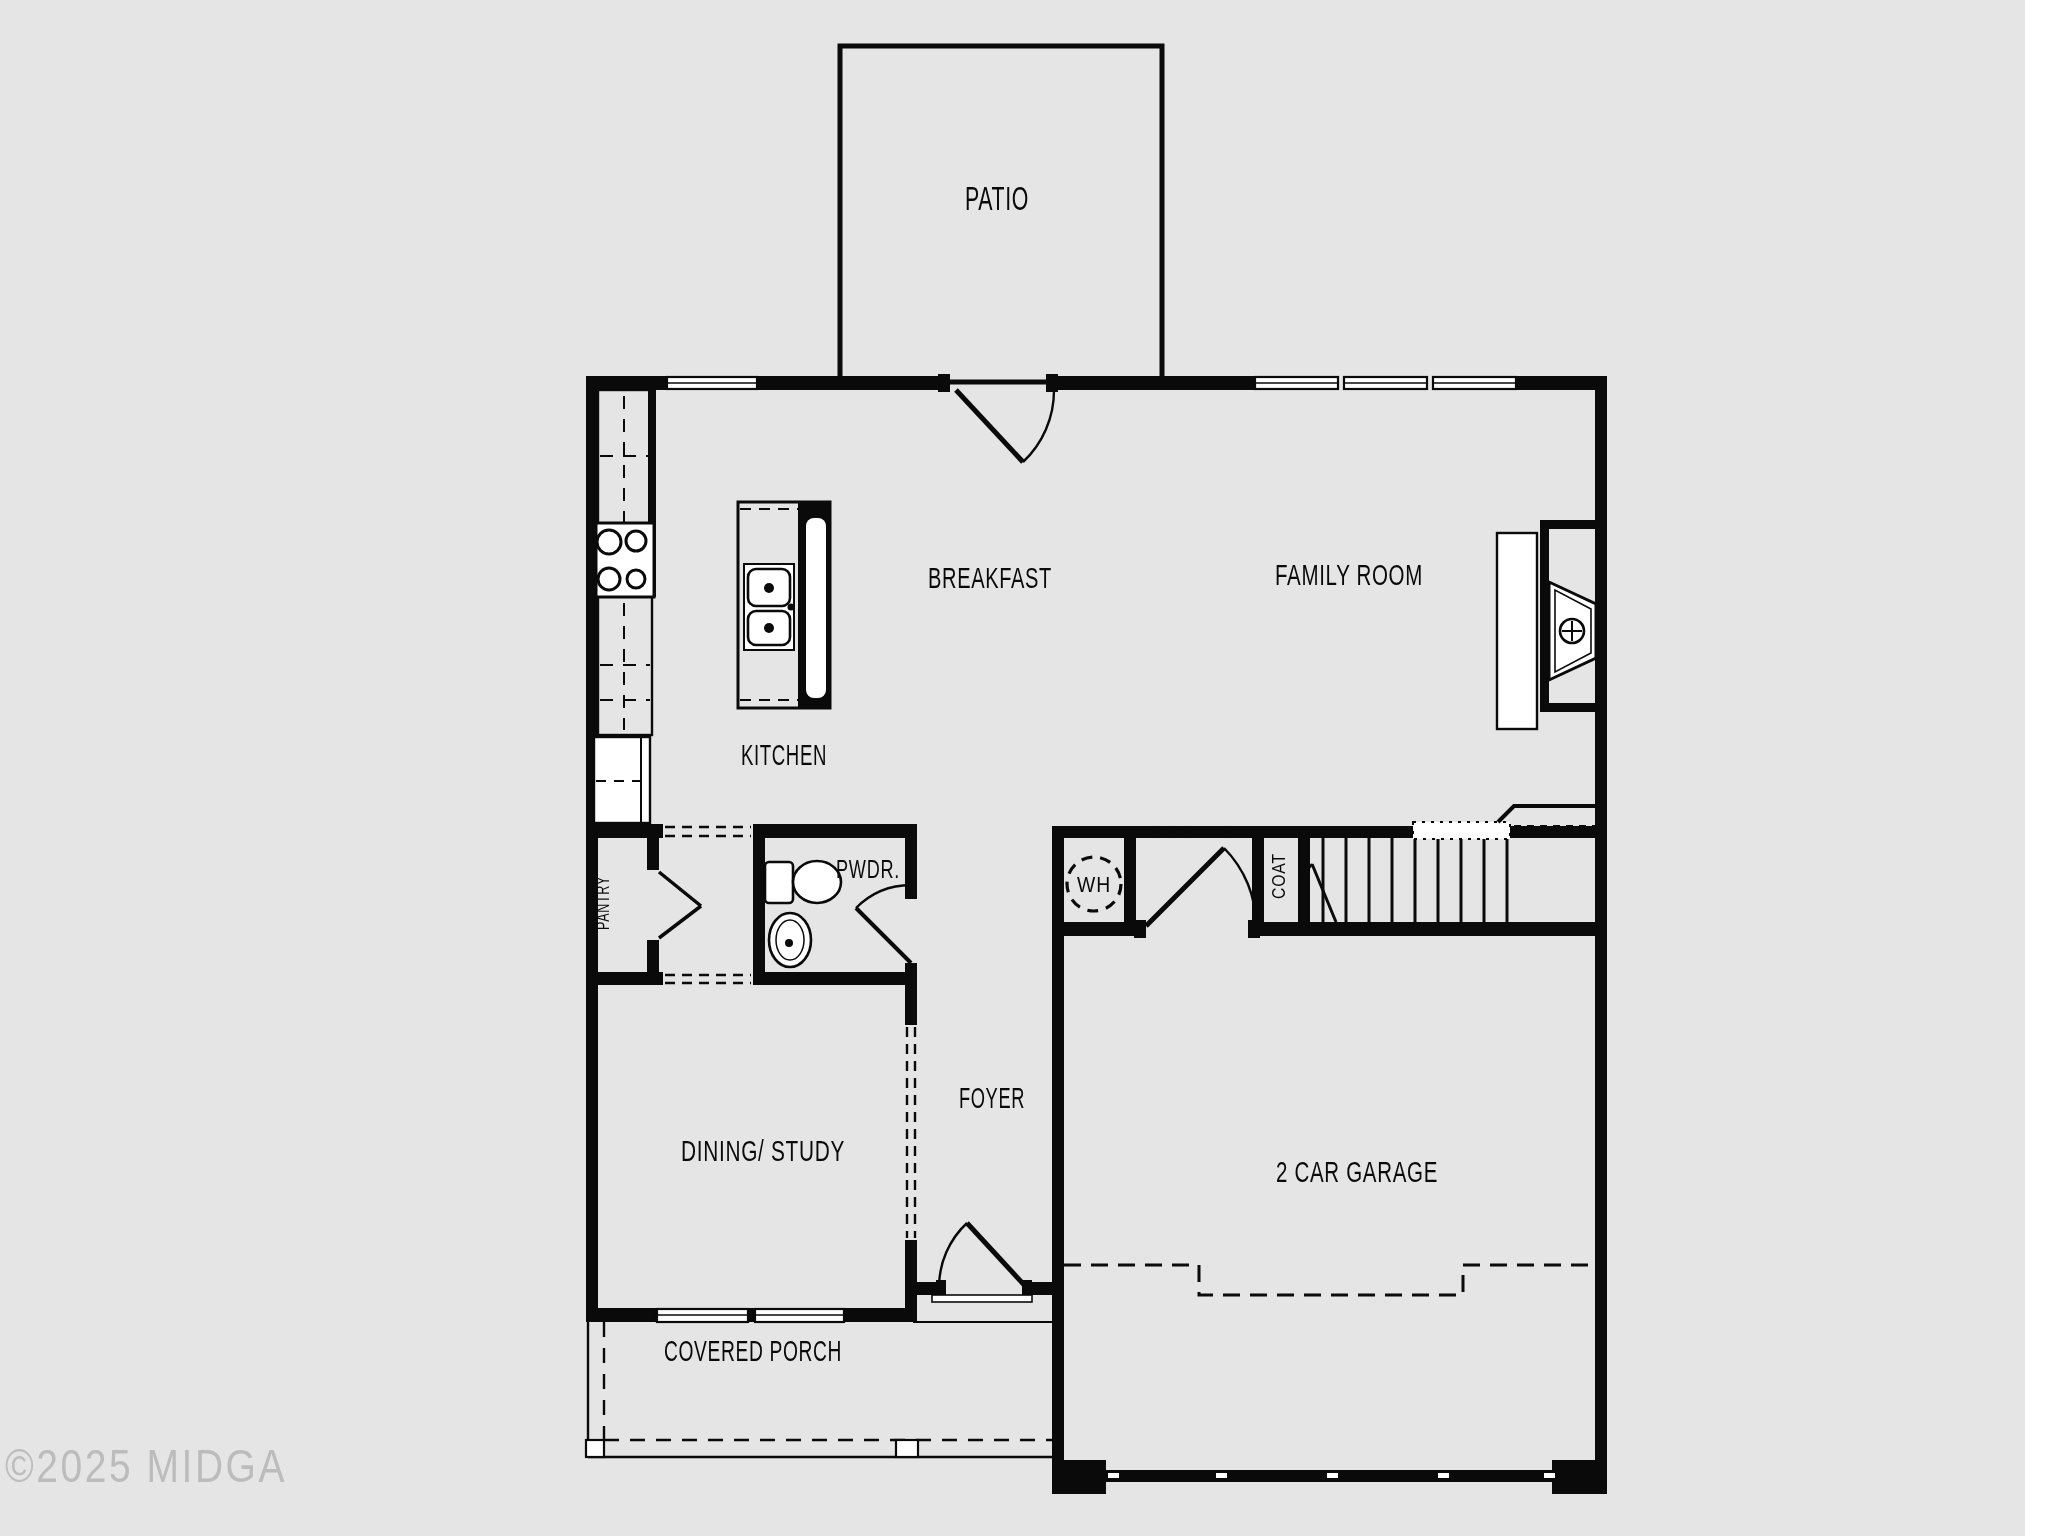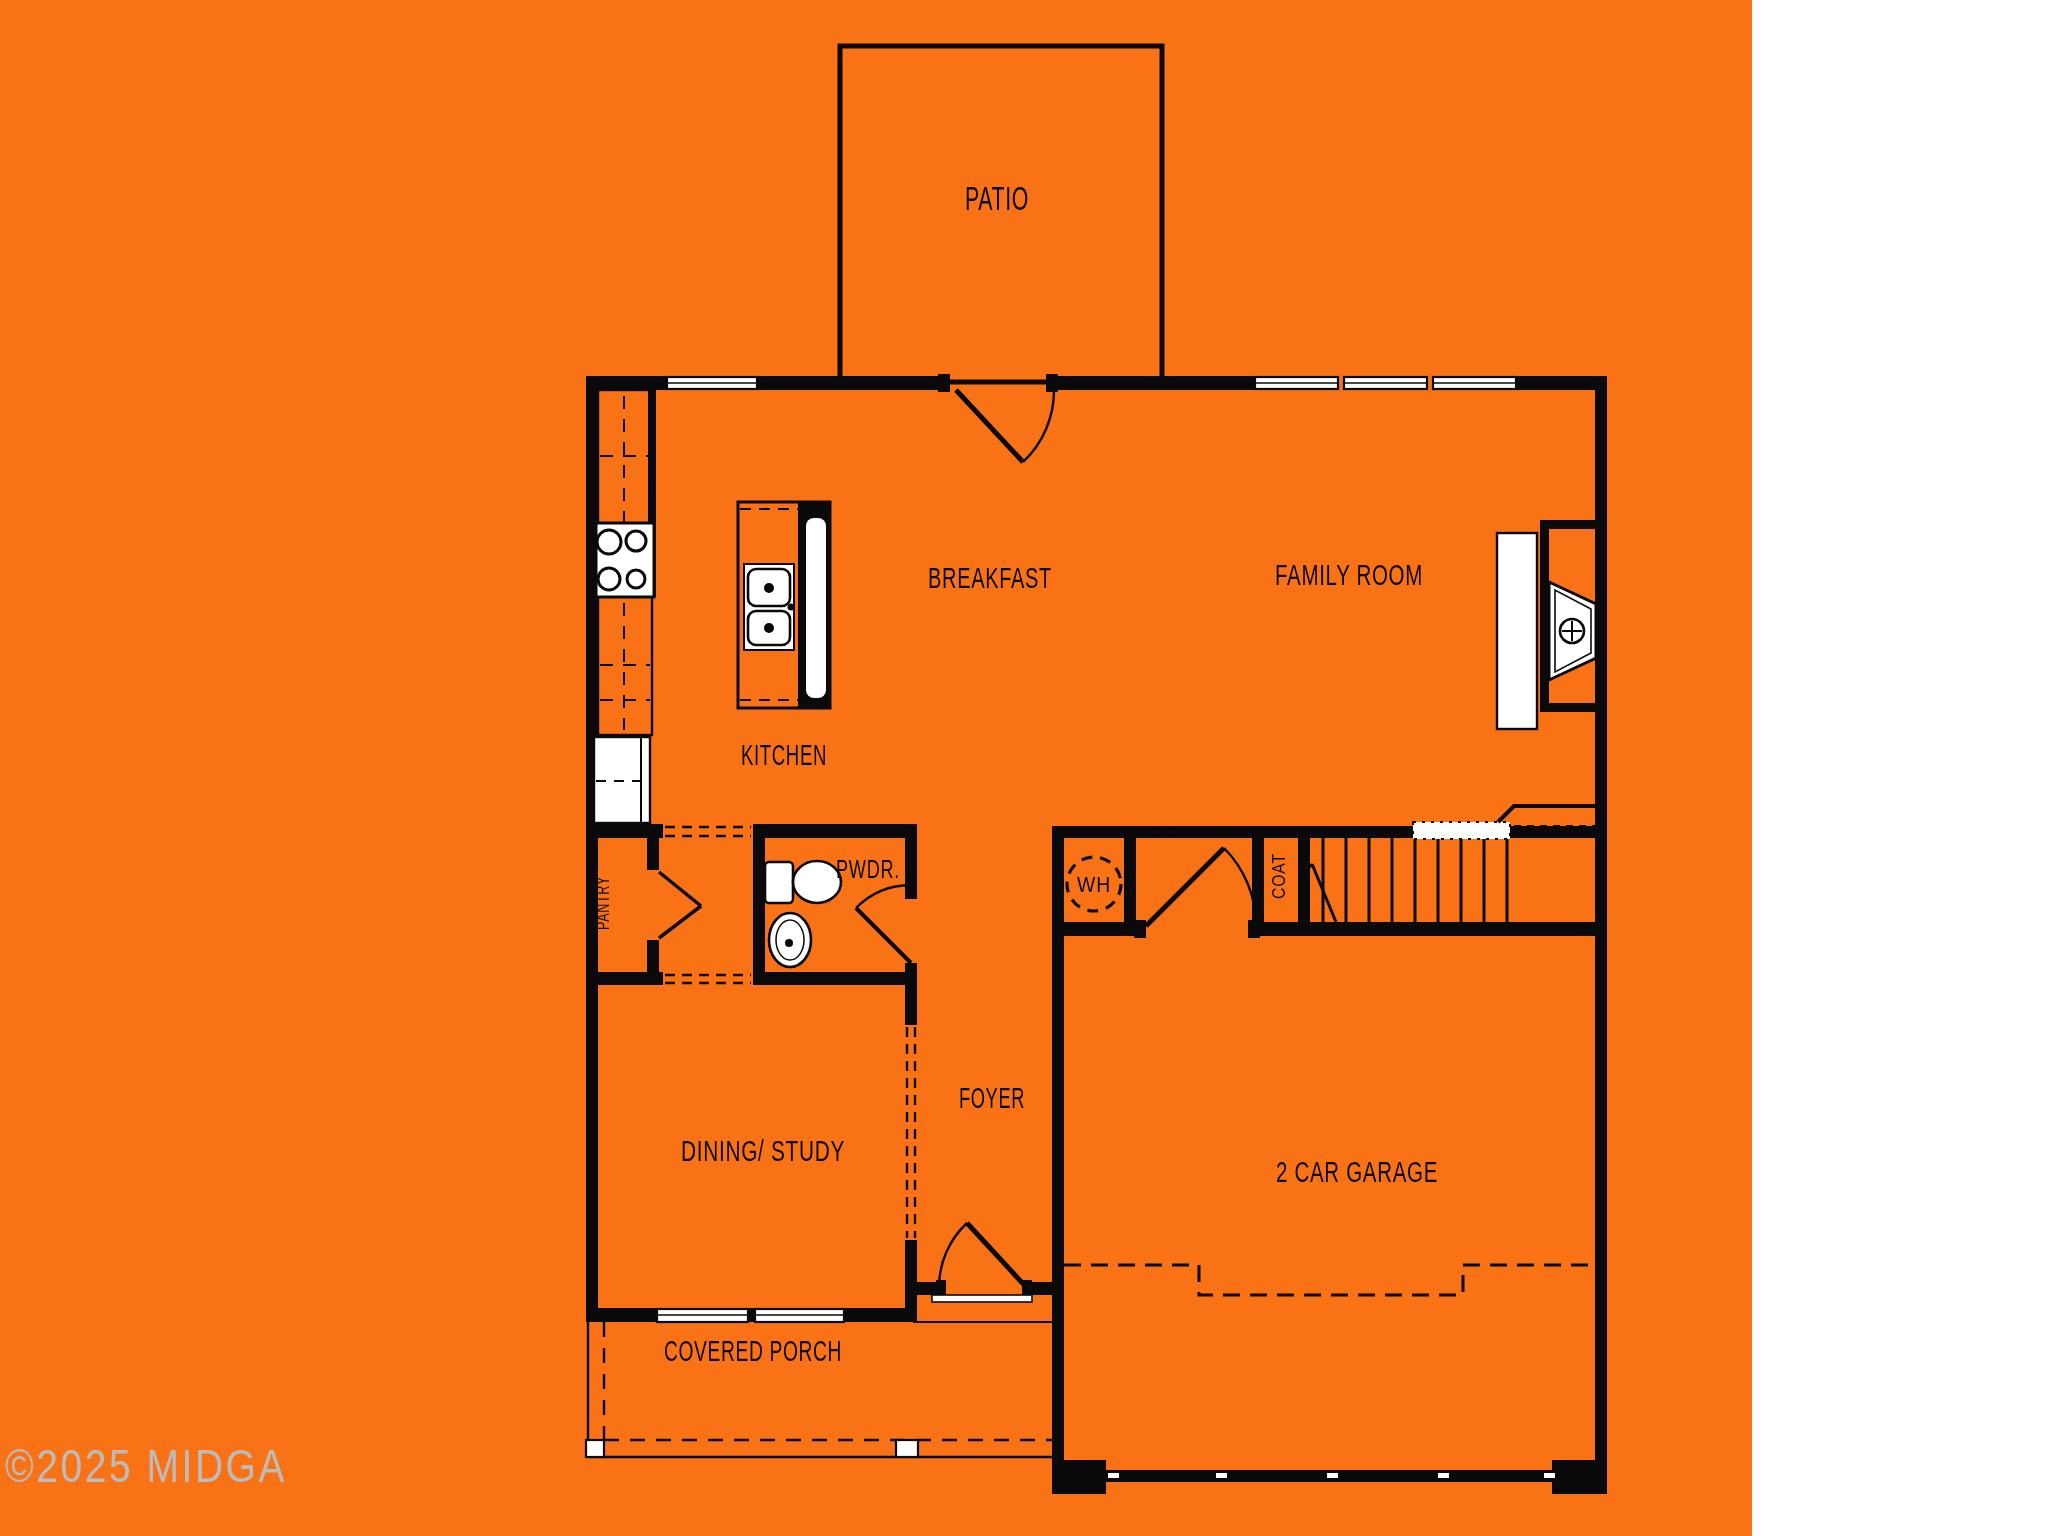--- a/index.html
+++ b/index.html
@@ -1,16 +1,16 @@
 <!DOCTYPE html>
 <html><head>
 <meta charset="utf-8">
 <style>
   html,body{margin:0;padding:0;background:#ffffff;}
-  #stage{position:relative;width:1752px;height:1536px;background:#f97316;overflow:hidden;
+  #stage{position:relative;width:2025px;height:1536px;background:#e5e5e5;overflow:hidden;
          font-family:"Liberation Sans",sans-serif;}
   svg{position:absolute;left:0;top:0;}
   .wall{fill:#0a0a0a;stroke:none;}
   .ln{stroke:#0a0a0a;fill:none;}
   .wfill{fill:#ffffff;}
   text{fill:#0a0a0a;font-family:"Liberation Sans",sans-serif;letter-spacing:1px;}
   .lbl{font-size:30px;}
   .big{font-size:33px;}
   .md{font-size:25px;}
   .sm{font-size:18px;}

